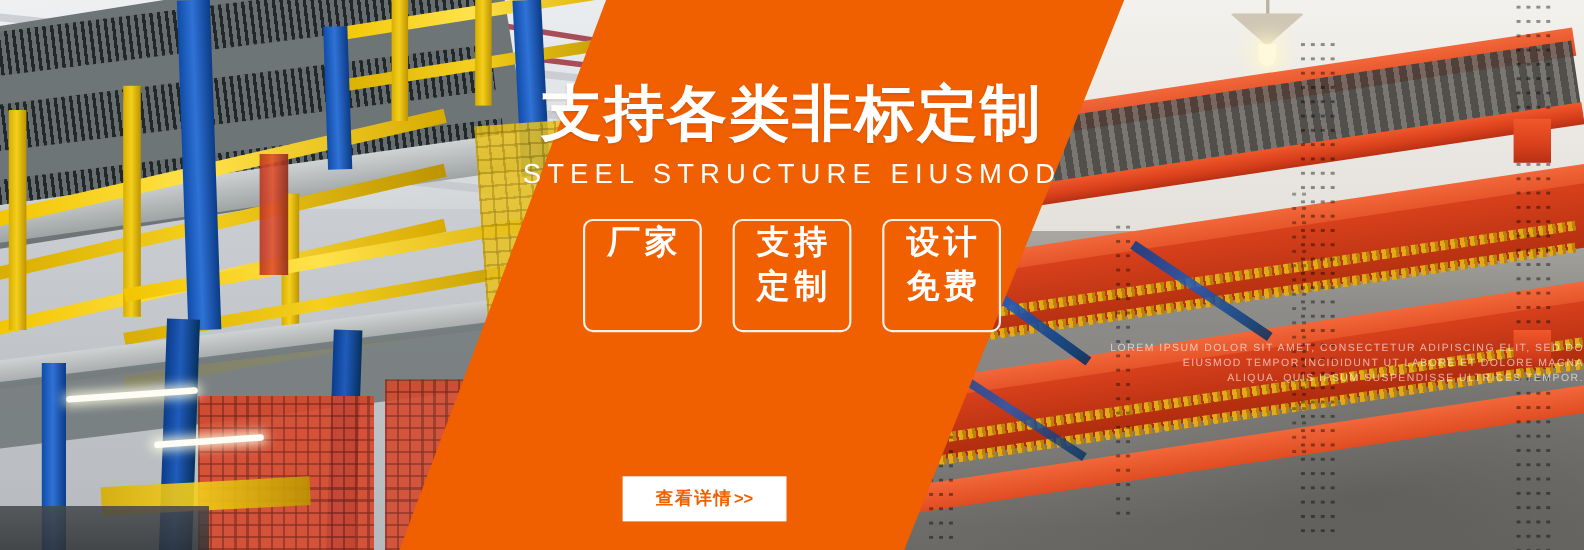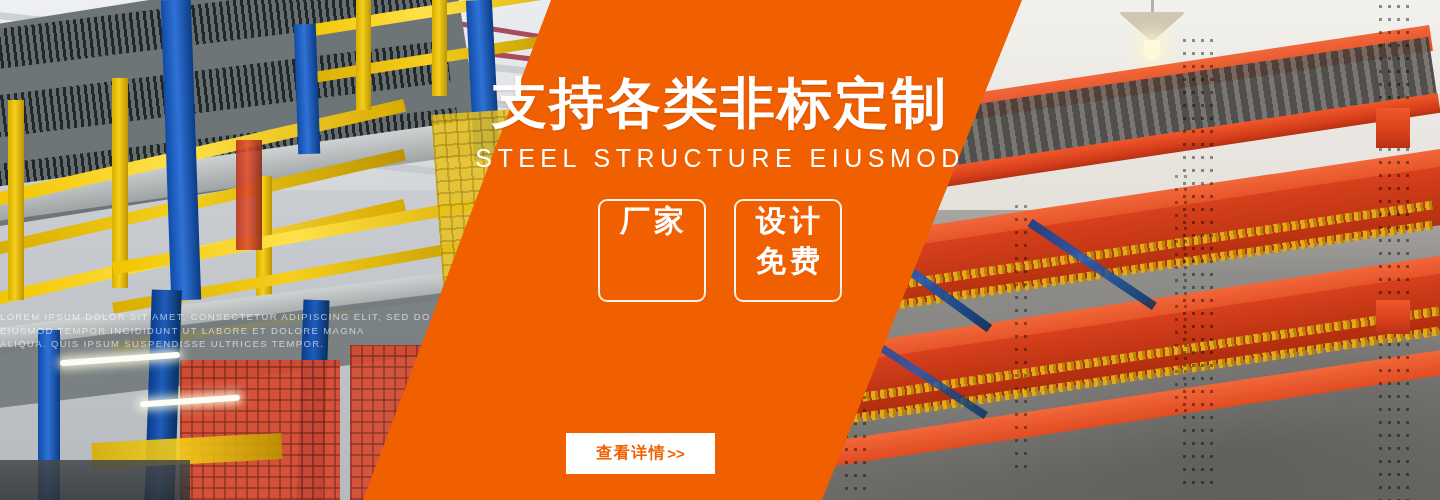--- a/index.html
+++ b/index.html
@@ -110,21 +110,21 @@
   .badge{
     width:108px;height:103px;box-sizing:border-box;
     border:2px solid rgba(255,255,255,.92);border-radius:9px;
     display:flex;flex-direction:column;align-items:center;
     color:#fff;font-size:30px;font-weight:bold;line-height:40px;
     letter-spacing:4px;text-indent:4px;
   }
   .badge span{display:block;}
 
   #lorem{
-    position:absolute;left:0;top:310px;width:1440px;text-align:left;
+    position:absolute;left:0;top:310px;width:1440px;text-align:right;
     color:rgba(255,255,255,.62);
     font-size:9.5px;letter-spacing:1.35px;line-height:13.5px;
   }
   #lorem div{display:block;}
 
   #cta{
     position:absolute;left:566px;top:433px;width:149px;height:41px;
     background:#ffffff;
     display:flex;align-items:center;justify-content:center;
     color:#f05f00;font-size:16px;font-weight:bold;letter-spacing:1.5px;
@@ -240,20 +240,24 @@
 
     <div id="title">支持各类非标定制</div>
 
     <div id="subtitle">STEEL STRUCTURE EIUSMOD</div>
 
     <div id="badges">
       <div class="badge">
         <span>厂家</span>
       </div>
       <div class="badge">
+        <span>支持</span>
+        <span>定制</span>
+      </div>
+      <div class="badge">
         <span>设计</span>
         <span>免费</span>
       </div>
     </div>
 
     <div id="lorem">
       <div>LOREM IPSUM DOLOR SIT AMET, CONSECTETUR ADIPISCING ELIT, SED DO</div>
       <div>EIUSMOD TEMPOR INCIDIDUNT UT LABORE ET DOLORE MAGNA</div>
       <div>ALIQUA. QUIS IPSUM SUSPENDISSE ULTRICES TEMPOR.</div>
     </div>

